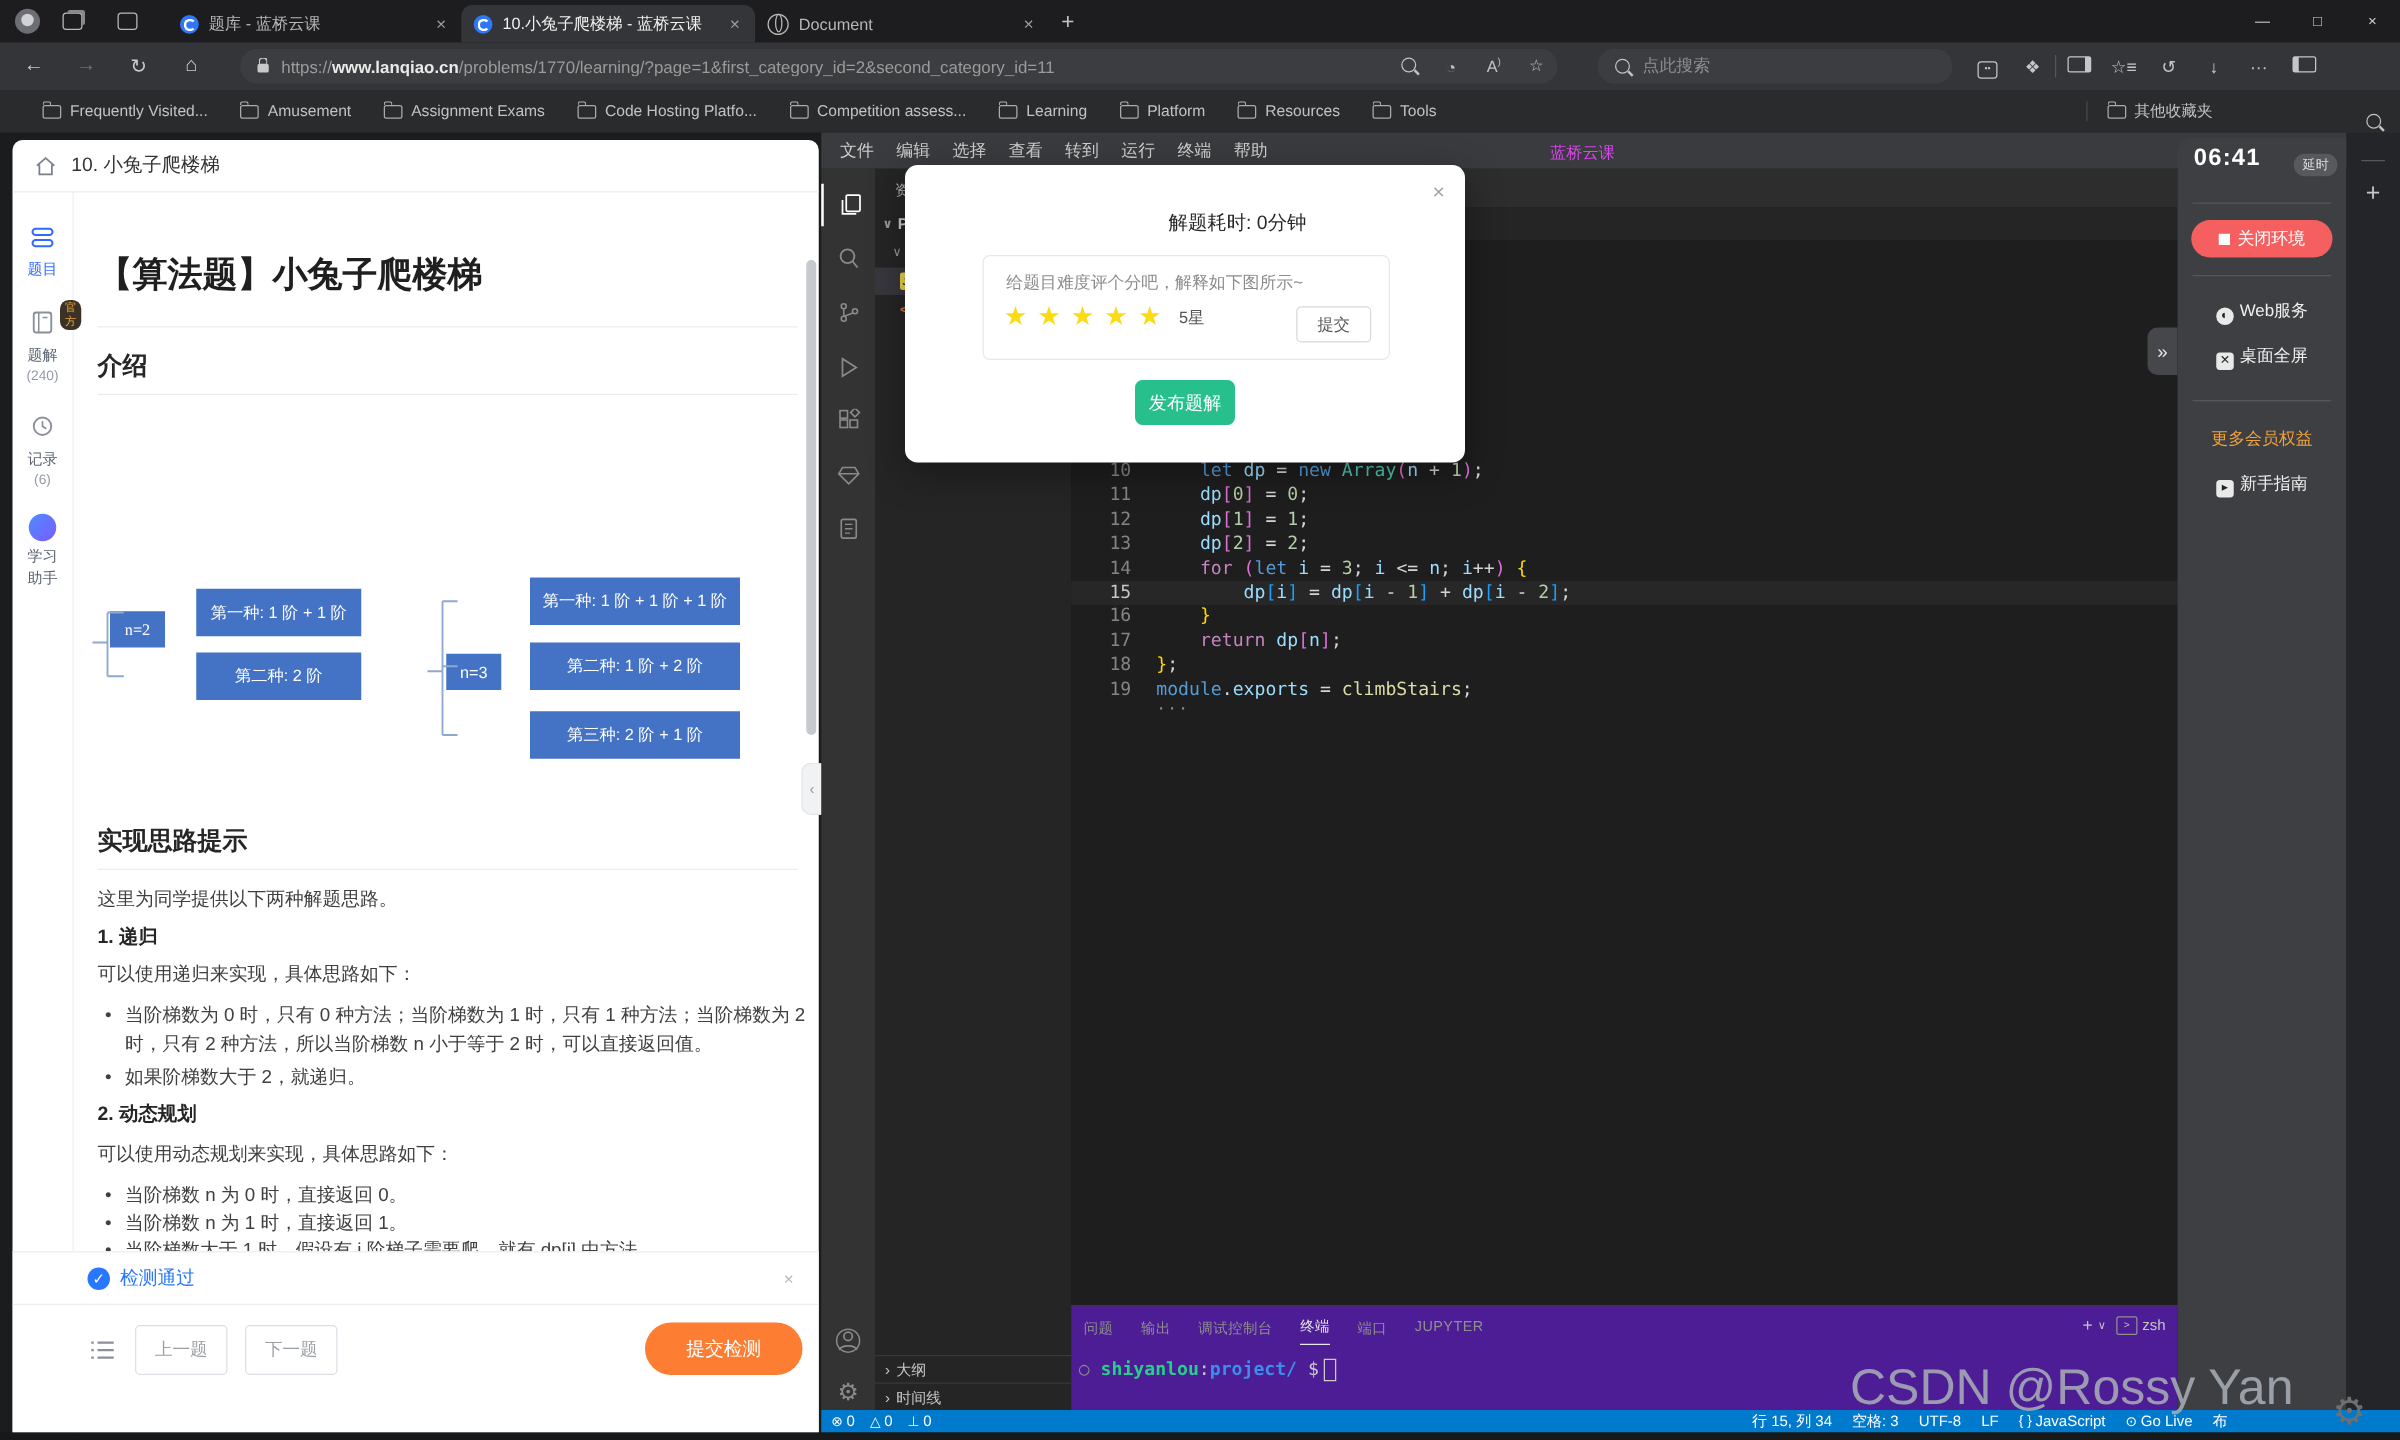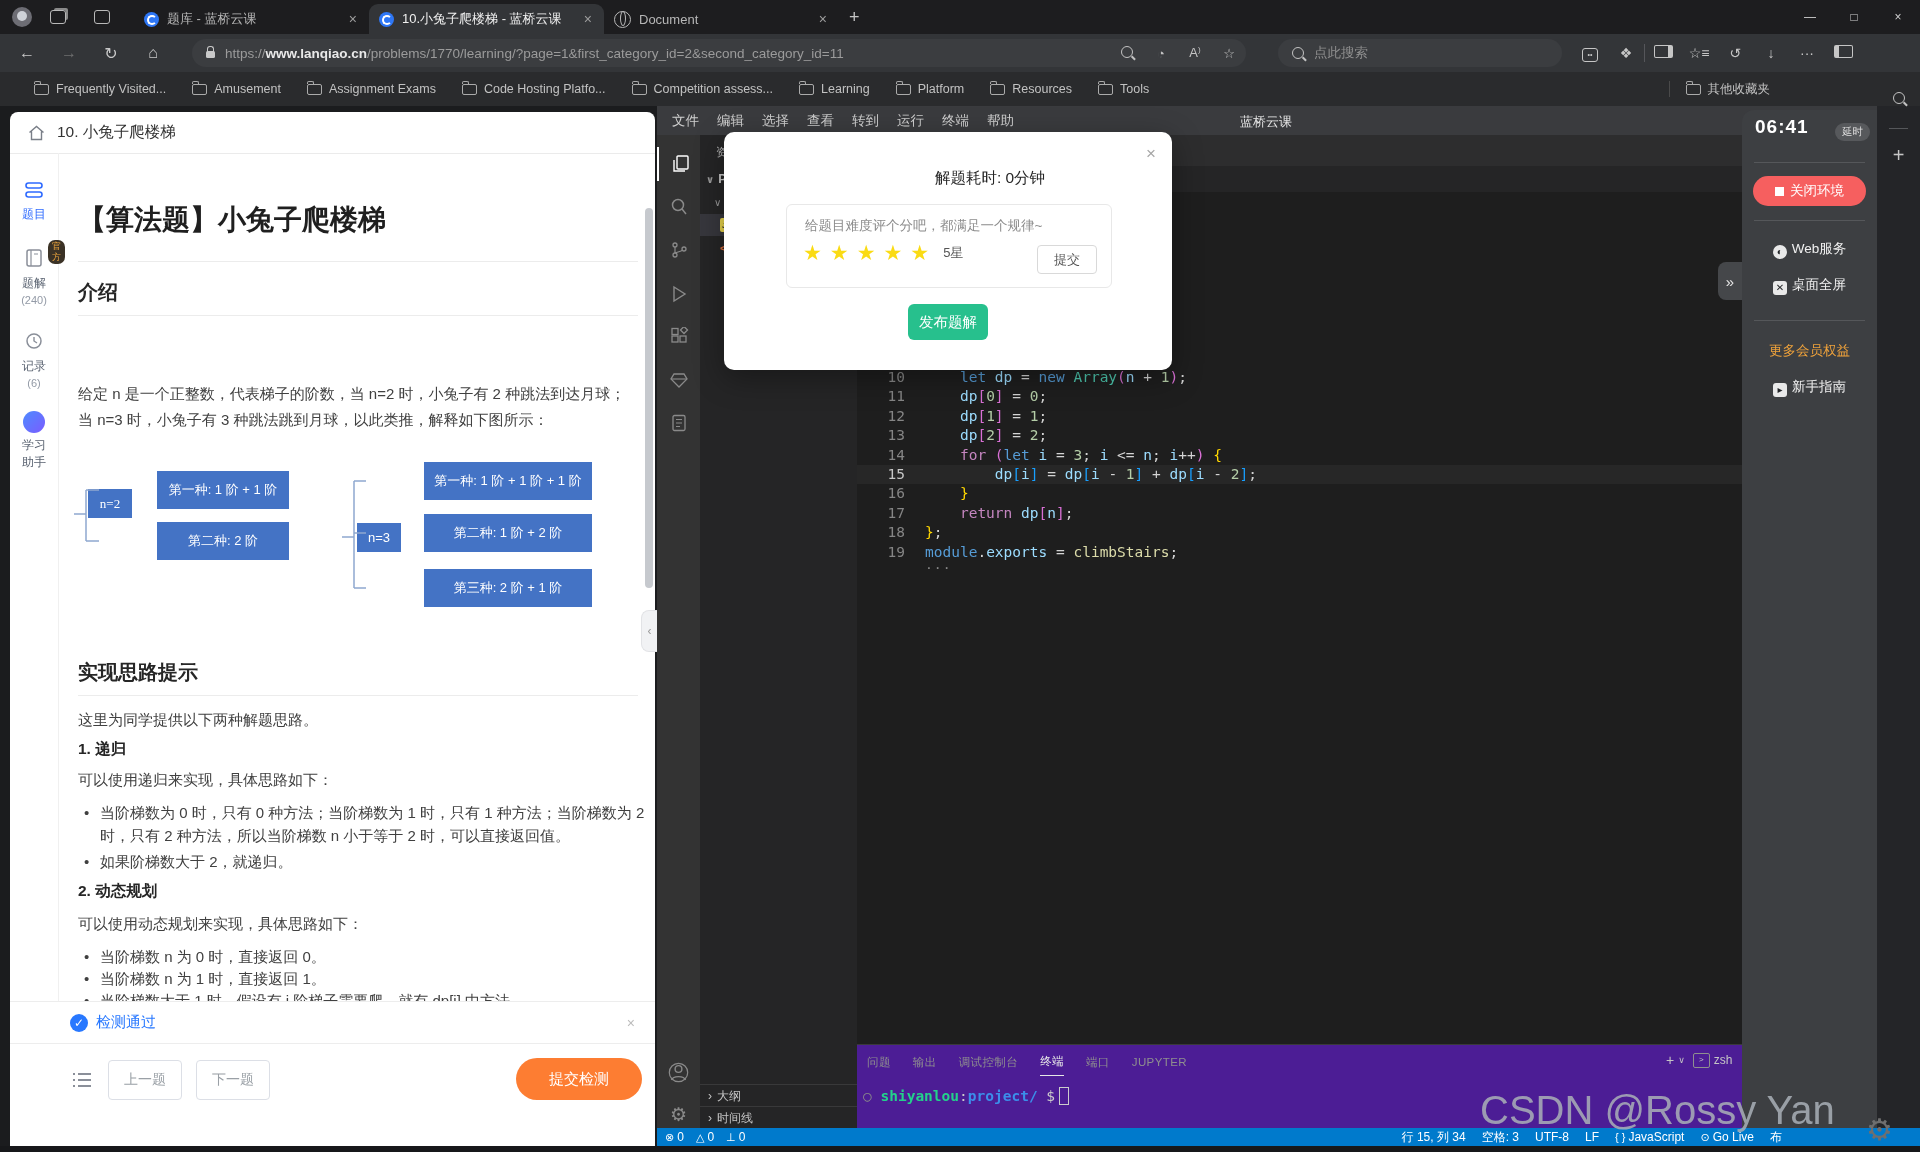--- a/index.html
+++ b/index.html
@@ -67,21 +67,21 @@
   .chk-close{position:absolute;right:20px;color:#bbb;font-size:14px;}
   .footbar{position:absolute;left:0;bottom:0;width:645px;height:102px;background:#fff;}
   .qbtn{position:absolute;top:16px;width:72px;height:38px;border:1px solid #dcdfe6;border-radius:4px;color:#9aa0a6;font-size:14px;display:flex;align-items:center;justify-content:center;background:#fff;}
   .submitbtn{position:absolute;right:13px;top:14px;width:126px;height:42px;border-radius:21px;background:#fd7d32;color:#fff;font-size:15px;display:flex;align-items:center;justify-content:center;}
   .railfloat{position:absolute;width:22px;height:22px;border:1.5px solid #9aa0a6;border-radius:50%;color:#9aa0a6;font-size:13px;display:flex;align-items:center;justify-content:center;background:#fff;}
   .scrollbar{position:absolute;right:2px;width:8px;border-radius:4px;background:#c6c9ce;}
   .collapser{position:absolute;left:641px;top:610px;width:15px;height:40px;background:#f1f2f4;border:1px solid #e2e3e6;border-right:none;border-radius:8px 0 0 8px;color:#9a9a9a;font-size:12px;display:flex;align-items:center;justify-content:center;z-index:5;}
   
   .menubar{position:absolute;left:657px;top:106px;width:1263px;height:29px;background:#3a3b3e;display:flex;align-items:center;color:#cfcfcf;font-size:13.5px;}
   .menubar span{margin:0 9px;}
-  .vstitle{position:absolute;left:1240px;top:113px;color:#e5e5e5;font-size:13px;}
+  .vstitle{position:absolute;left:1240px;top:113px;color:#d946ef;font-size:13px;}
   .actbar{position:absolute;left:657px;top:135px;width:43px;height:993px;background:#333333;}
   .act-ico{position:absolute;left:0;width:43px;height:34px;display:flex;align-items:center;justify-content:center;color:#8a8a8a;}
   .act-ico.on{color:#ffffff;border-left:2px solid #fff;}
   .explorer{position:absolute;left:700px;top:135px;width:157px;height:993px;background:#252526;color:#cccccc;}
   .exp-head{position:absolute;left:16px;top:10px;font-size:11.5px;color:#bbbbbb;letter-spacing:.5px;}
   .trow{position:absolute;left:0;width:157px;height:22px;display:flex;align-items:center;font-size:12.5px;color:#cccccc;}
   .trow .chv{color:#9a9a9a;font-size:10px;margin:0 4px 0 6px;}
   .jsbadge{width:14px;height:14px;background:#e8d44d;color:#33302a;font-size:8px;font-weight:bold;display:flex;align-items:center;justify-content:center;border-radius:2px;}
   .htmlico{color:#e0703c;font-size:11px;font-weight:bold;letter-spacing:-1px;}
   .exp-bottom{position:absolute;left:0;width:157px;height:22px;border-top:1px solid #39393a;display:flex;align-items:center;font-size:12px;color:#c5c5c5;}
@@ -297,21 +297,20 @@
           <path d="M2 19 H8 V13 H14 V7 H20 V3" fill="none" stroke="#9aa0a6" stroke-width="1.6"></path>
           <path d="M13 9 l5 -5 m0 4 v-4 h-4" stroke="#9aa0a6" stroke-width="1.4" fill="none"></path>
         </svg>
     </div>
 
     <div class="content">
       <div class="h1" style="top:48px;">【算法题】小兔子爬楼梯</div>
       <div class="hr" style="top:108px;"></div>
       <div class="h2" style="top:126px;">介绍</div>
       <div class="hr" style="top:162px;"></div>
-      <div class="para" style="top:228px;">给定 n 是一个正整数，代表梯子的阶数，当 n=2 时，小兔子有 2 种跳法到达月球；当 n=3 时，小兔子有 3 种跳法跳到月球，以此类推，解释如下图所示：</div>
 
       <svg class="diag-svg" style="left:0;top:298px;" width="590" height="170" viewBox="0 0 590 170">
         <path d="M16 63 H28 M28 39 V90 M28 39 H41 M28 90 H41" fill="none" stroke="#8ea8d0" stroke-width="1.5"></path>
         <path d="M284 86 H296 M296 30 V137 M296 30 H308 M296 82 H308 M296 137 H308" fill="none" stroke="#8ea8d0" stroke-width="1.5"></path>
       </svg>
       <div class="dbox" style="left:30px;top:336px;width:44px;height:29px;font-family:Liberation Serif, serif;">n=2</div>
       <div class="dbox" style="left:99px;top:318px;width:132px;height:38px;">第一种: 1 阶 + 1 阶</div>
       <div class="dbox" style="left:99px;top:369px;width:132px;height:38px;">第二种: 2 阶</div>
       <div class="dbox" style="left:299px;top:370px;width:44px;height:29px;">n=3</div>
       <div class="dbox" style="left:366px;top:309px;width:168px;height:38px;">第一种: 1 阶 + 1 阶 + 1 阶</div>
@@ -529,21 +528,21 @@
           <span>布</span>
         </span>
       </div>
   </div>
   <div class="botline"></div>
 
   <div class="modal">
     <div class="m-close">×</div>
     <div class="m-title">解题耗时: 0分钟</div>
     <div class="ratebox">
-      <div class="rb-text">给题目难度评个分吧，都满足一个规律~</div>
+      <div class="rb-text">给题目难度评个分吧，解释如下图所示~</div>
       <div class="stars">
         <span class="star">★</span>
         <span class="star">★</span>
         <span class="star">★</span>
         <span class="star">★</span>
         <span class="star">★</span>
         <span class="star-label">5星</span>
       </div>
       <div class="rb-submit">提交</div>
     </div>

